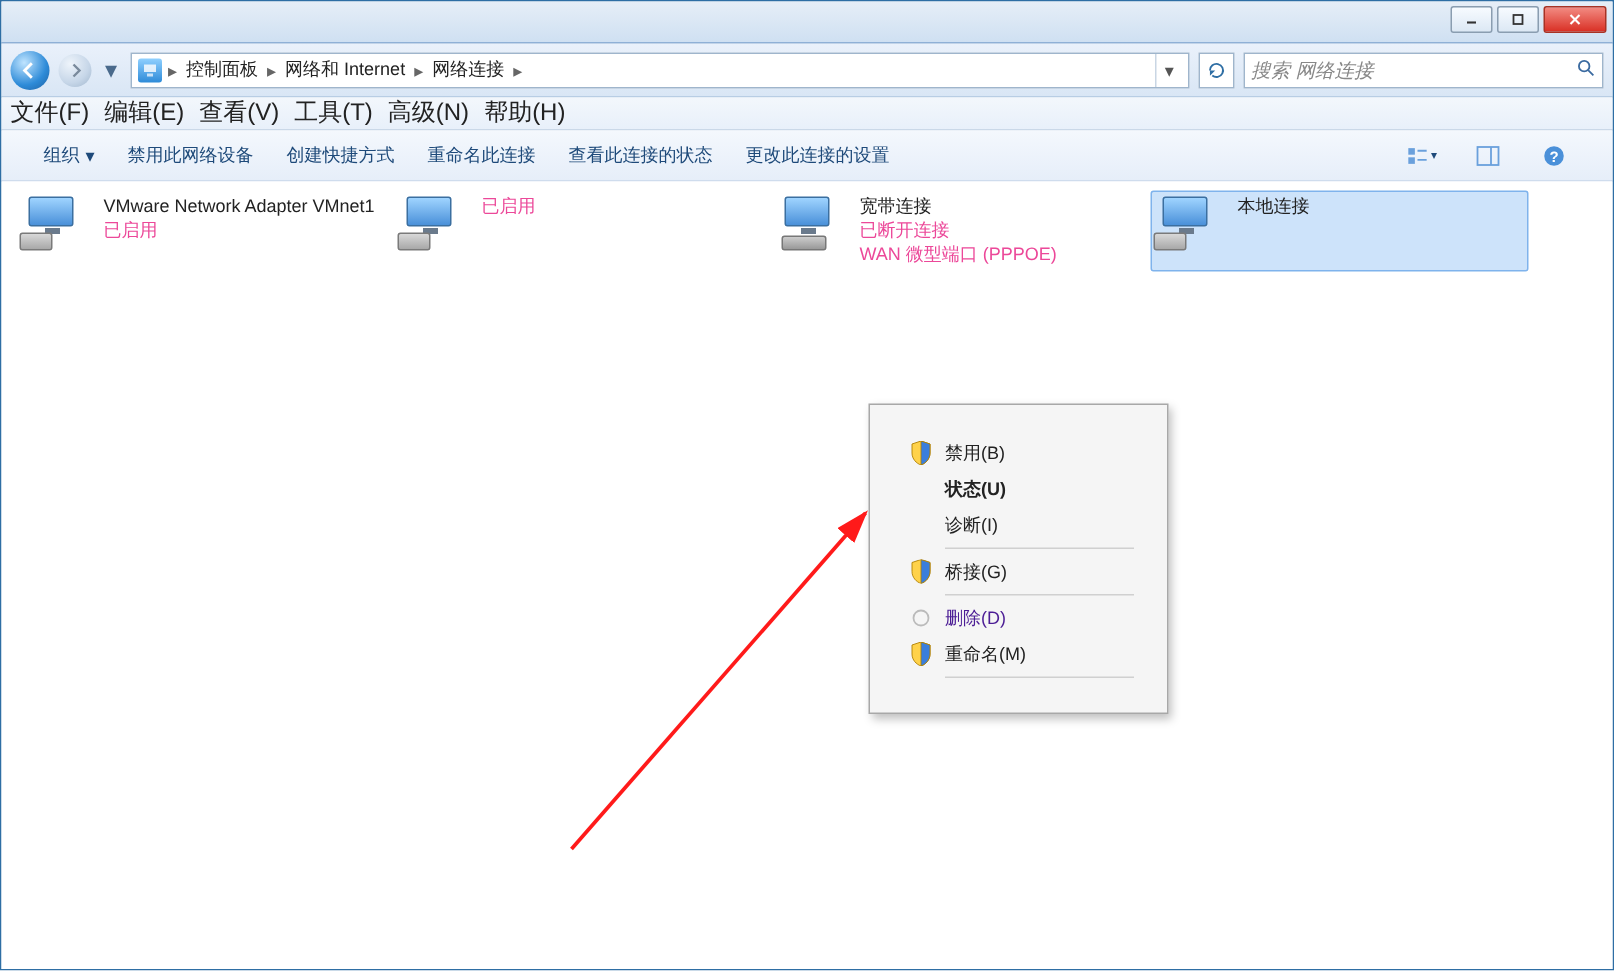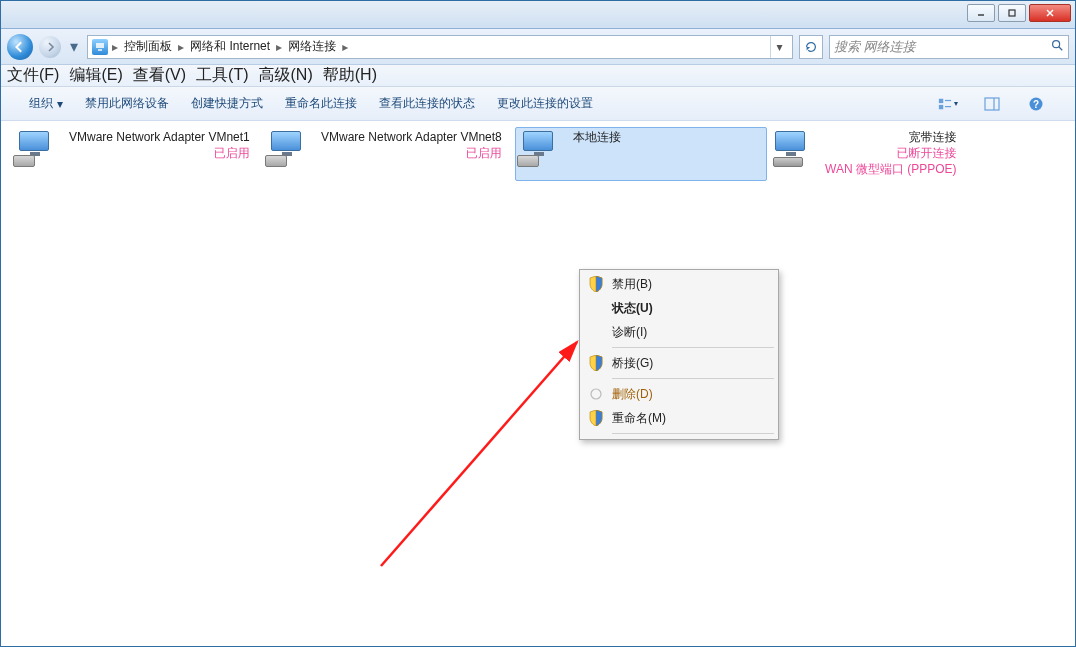--- a/index.html
+++ b/index.html
@@ -41,27 +41,27 @@
   
   .content { position:relative; height: calc(100% - 28px - 36px - 22px - 34px); background:#fff; }
   .conn-grid { display:flex; flex-wrap:wrap; padding:6px 10px; gap:0; }
   .conn-item { width:252px; height:54px; padding:2px; display:flex; gap:8px; font-size:12px; }
   .conn-item.selected { background: rgba(164,204,246,0.55); border:1px solid #7fb3ec; border-radius:2px; padding:1px; }
   .conn-icon { width:48px; height:44px; position:relative; }
   .mon { position:absolute; left:6px; top:2px; width:30px; height:20px; background:linear-gradient(#9fd4ff,#4a90d9); border:1px solid #3b6fa0; border-radius:2px; }
   .mon::after{ content:""; position:absolute; left:10px; top:20px; width:10px; height:4px; background:#6a7a8c; }
   .plug { position:absolute; left:0px; top:26px; width:22px; height:12px; background:linear-gradient(#d8d8d8,#a8a8a8); border:1px solid #7a7a7a; border-radius:2px; }
   .modem { position:absolute; left:4px; top:28px; width:30px; height:10px; background:linear-gradient(#ccc,#999); border:1px solid #777; border-radius:2px; }
-  .conn-text { display:flex; flex-direction:column; line-height:16px; color:#222;align-items:flex-end; }
+  .conn-text { display:flex; flex-direction:column; line-height:16px; color:#222; }
   .conn-text .l2, .conn-text .l3 { color:#ec4899; }
 
   
-  .ctx { position:absolute; left:578px; top:148px; width:200px; background:#f5f5f5; border:1px solid #a8a8a8; box-shadow:2px 3px 6px rgba(0,0,0,0.25); font-size:12px; padding:2px; }
+  .ctx { position:absolute; left:578px; top:148px; width:200px; background:#f5f5f5; border:1px solid #a8a8a8; box-shadow:2px 3px 6px rgba(0,0,0,0.25); font-size:12px; padding:20px; }
   .ctx-row { height:24px; display:flex; align-items:center; padding-left:30px; position:relative; color:#222; }
-  .ctx-row.disabled { color:#a16207; }
+  .ctx-row.disabled { color:#4c1d95; }
   .ctx-row.bold { font-weight:bold; }
   .ctx-sep { height:1px; background:#d0d0d0; margin:3px 2px 3px 30px; }
   .ctx-ic { position:absolute; left:4px; top:2px; width:20px; height:20px; display:flex; align-items:center; justify-content:center; }
   .shield { width:14px; height:16px; }
   .shield path { fill:#ffd24a; stroke:#b08000; stroke-width:0.6; }
   .shield .b { fill:#3a7edc; }
   .link-ic { width:14px; height:14px; }
 
   
   .arrow-svg { position:absolute; left:0; top:0; pointer-events:none; }
@@ -197,44 +197,43 @@
           <span class="l2">已启用</span>
         </div>
       </div>
 
       <div class="conn-item">
         <div class="conn-icon">
             <div class="mon"></div>
             <div class="plug"></div>
           </div>
         <div class="conn-text">
-          <span>VMware Network Adapter VMnet8</span>
           <span class="l2">已启用</span>
-        </div>
-      </div>
-
-      <div class="conn-item selected">
-        <div class="conn-icon">
-            <div class="mon"></div>
-            <div class="plug"></div>
-          </div>
-        <div class="conn-text">
-          <span>本地连接</span>
         </div>
       </div>
 
       <div class="conn-item">
         <div class="conn-icon">
             <div class="mon"></div>
             <div class="modem"></div>
           </div>
         <div class="conn-text">
           <span>宽带连接</span>
           <span class="l2">已断开连接</span>
           <span class="l3">WAN 微型端口 (PPPOE)</span>
+        </div>
+      </div>
+
+      <div class="conn-item selected">
+        <div class="conn-icon">
+            <div class="mon"></div>
+            <div class="plug"></div>
+          </div>
+        <div class="conn-text">
+          <span>本地连接</span>
         </div>
       </div>
 
     </div>
 
     <div class="ctx">
       <div class="ctx-row">
         <span class="ctx-ic">
             <svg class="shield" viewBox="0 0 14 16">
               <path d="M7 0 L13 2 V8 C13 12 10 15 7 16 C4 15 1 12 1 8 V2 Z"></path>

